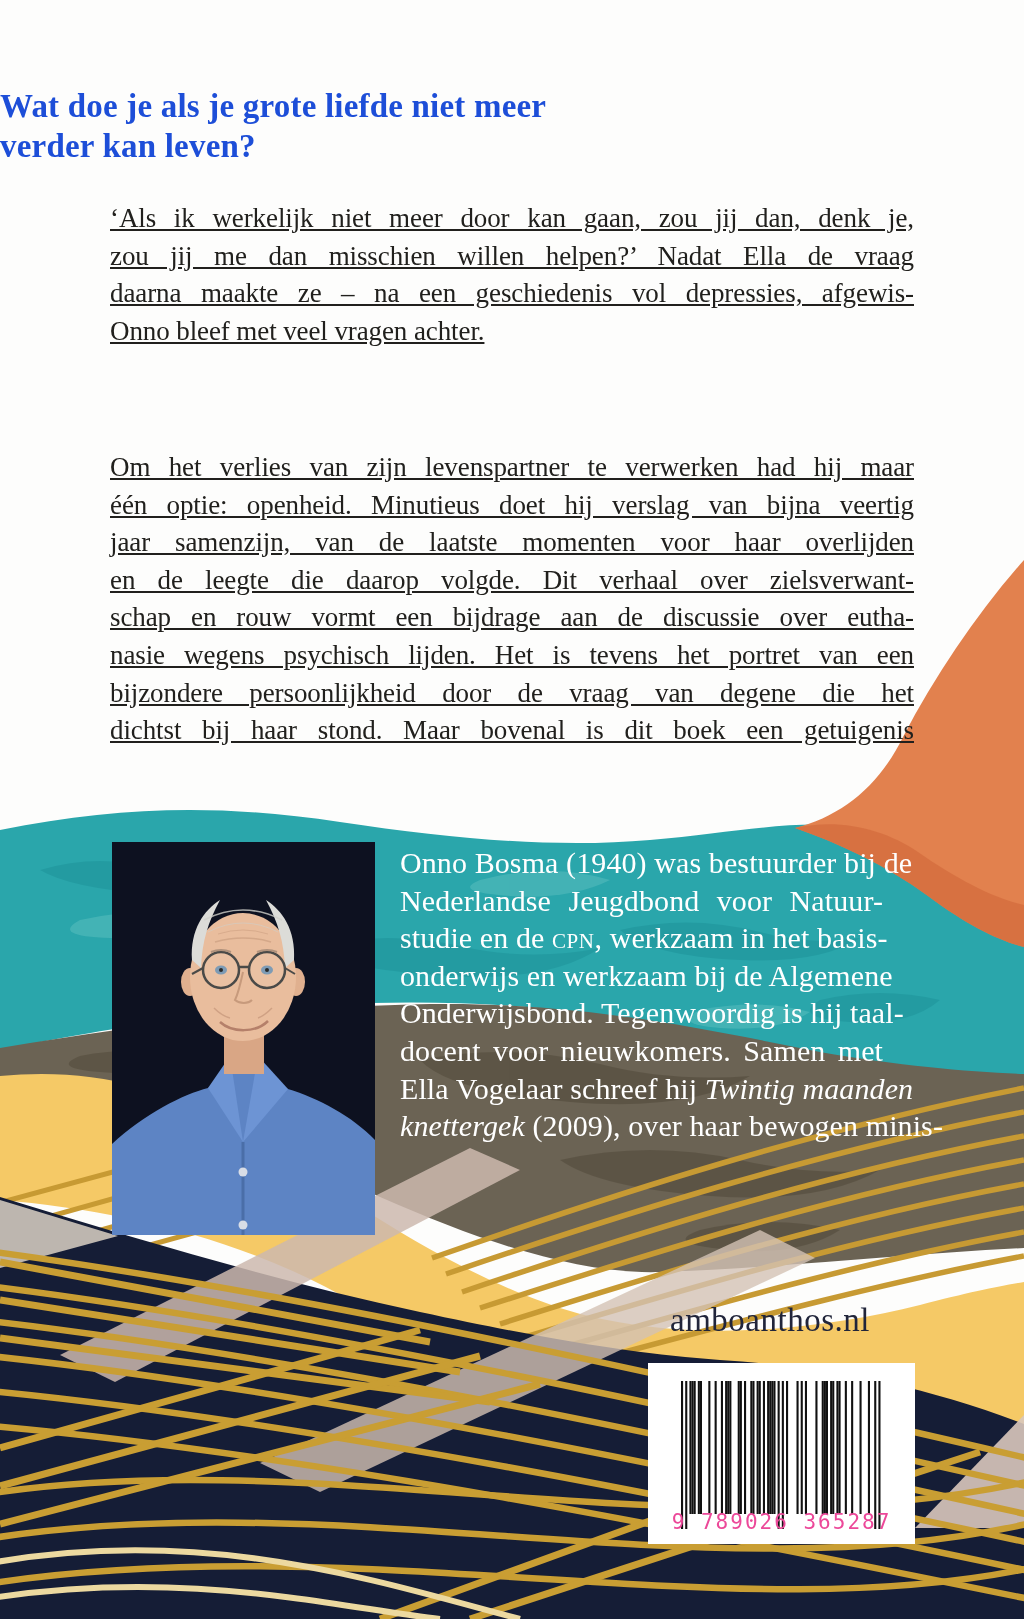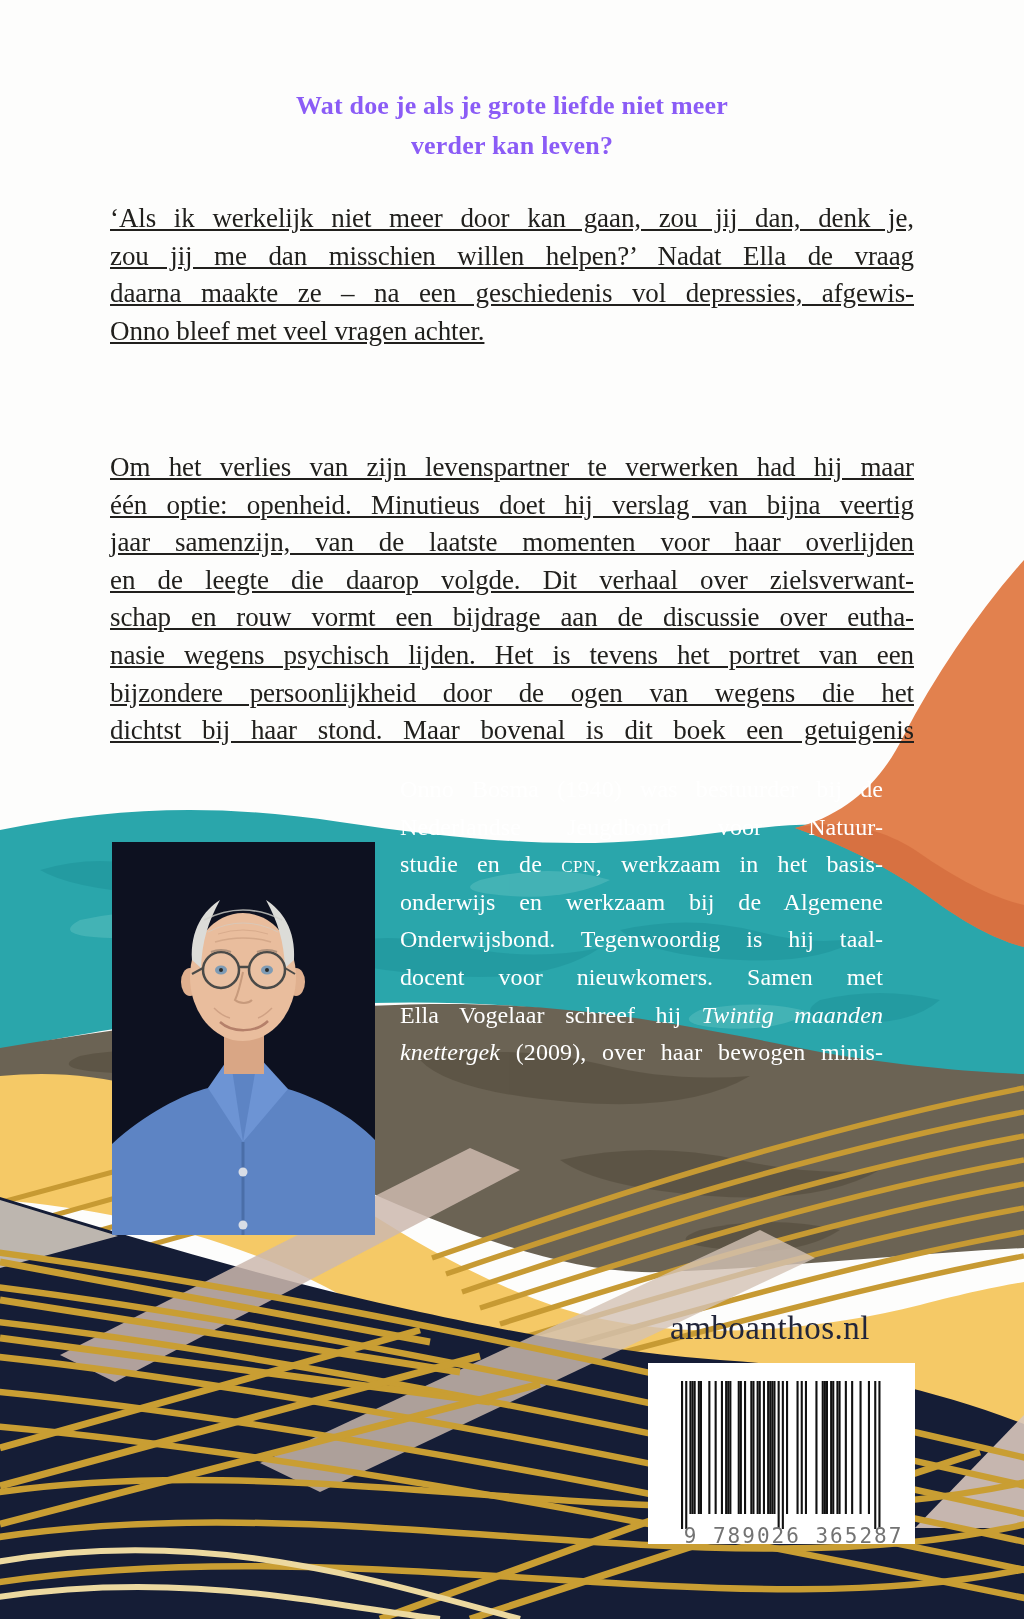--- a/index.html
+++ b/index.html
@@ -1,40 +1,40 @@
 <!DOCTYPE html>
 <html><head>
 <meta charset="utf-8">
 <style>
   html,body{margin:0;padding:0;background:#888;}
   .cover{position:relative;width:1024px;height:1619px;background:#fdfdfc;overflow:hidden;
          font-family:"Liberation Serif",serif;}
   .bg{position:absolute;inset:0;z-index:0;}
-  .headline{position:absolute;top:86px;left:0;width:1024px;text-align:center;z-index:3;
-            font-weight:bold;font-size:26px;line-height:40px;color:#8b5cf6;letter-spacing:.2px;}
+  .headline{position:absolute;top:86px;left:0;width:1024px;text-align:left;z-index:3;
+            font-weight:bold;font-size:33px;line-height:40px;color:#1d4ed8;letter-spacing:.2px;}
   .para{position:absolute;left:110px;width:804px;z-index:3;color:#21201d;
         font-size:27px;line-height:37.6px;letter-spacing:-0.1px;text-decoration:underline;}
   .p1{top:200px;}
   .p2{top:449px;}
   .jline{text-align:justify;text-align-last:justify;white-space:nowrap;}
   .jlast{text-align-last:left;}
-  .bio{position:absolute;left:400px;top:771px;width:483px;z-index:3;color:#ffffff;
-       font-size:24px;line-height:37.6px;letter-spacing:.1px;font-family:Liberation Serif, serif;}
+  .bio{position:absolute;left:400px;top:844px;width:483px;z-index:3;color:#ffffff;
+       font-size:30px;line-height:37.6px;letter-spacing:.1px;font-family:Liberation Serif, serif;}
   .bio .jline{letter-spacing:.1px;}
   .it{font-style:italic;}
   .sc{font-variant:small-caps;letter-spacing:.5px;}
   .photo{position:absolute;left:112px;top:842px;z-index:3;display:block;}
   .site{position:absolute;left:620px;top:1302px;width:300px;z-index:3;text-align:center;
-        font-size:33px;color:#21253a;letter-spacing:.5px;margin-top:8px;}
+        font-size:33px;color:#21253a;letter-spacing:.5px;}
   .barcode-panel{position:absolute;left:648px;top:1363px;width:267px;height:181px;
                  background:#ffffff;z-index:4;}
   .barcode-bars{position:absolute;left:33px;top:18px;}
-  .barcode-digits{position:absolute;left:12px;top:147px;width:100%;text-align:center;
-                  font-family:"DejaVu Sans Mono",monospace;font-size:21px;color:#737373;
-                  letter-spacing:2px;white-space:pre;margin-top:14px;}
+  .barcode-digits{position:absolute;left:0;top:147px;width:100%;text-align:center;
+                  font-family:"DejaVu Sans Mono",monospace;font-size:21px;color:#ec4899;
+                  letter-spacing:2px;white-space:pre;}
 </style>
 </head>
 <body>
 
 <div class="cover">
 
   <svg class="bg" width="1024" height="1619" viewBox="0 0 1024 1619">
     <rect x="0" y="0" width="1024" height="1619" fill="#fdfdfc"></rect>
 
     <path fill="#2aa6ab" d="M0,830 C120,806 220,804 340,822 C460,840 560,848 650,840 C740,832 800,818 860,828 C920,838 980,850 1024,858 L1024,1080 C900,1076 800,1054 640,1022 C480,992 300,1000 160,1022 C90,1032 40,1042 0,1050 Z"></path>
@@ -129,21 +129,21 @@
     <div class="jline jlast">Onno bleef met veel vragen achter.</div>
   </div>
 
   <div class="para p2">
     <div class="jline">Om het verlies van zijn levenspartner te verwerken had hij maar</div>
     <div class="jline">één optie: openheid. Minutieus doet hij verslag van bijna veertig</div>
     <div class="jline">jaar samenzijn, van de laatste momenten voor haar overlijden</div>
     <div class="jline">en de leegte die daarop volgde. Dit verhaal over zielsverwant-</div>
     <div class="jline">schap en rouw vormt een bijdrage aan de discussie over eutha-</div>
     <div class="jline">nasie wegens psychisch lijden. Het is tevens het portret van een</div>
-    <div class="jline">bijzondere persoonlijkheid door de ogen van wegens die het</div>
+    <div class="jline">bijzondere persoonlijkheid door de vraag van degene die het</div>
     <div class="jline">dichtst bij haar stond. Maar bovenal is dit boek een getuigenis</div>
   </div>
 
   <svg class="photo" width="263" height="393" viewBox="0 0 263 393">
     <rect x="0" y="0" width="263" height="393" fill="#0d1120"></rect>
     <g>
       <path d="M0,393 L0,302 C32,272 72,252 96,246 C106,241 114,228 118,214 L146,214 C150,228 160,241 176,247 C206,256 240,274 263,298 L263,393 Z" fill="#5d84c4"></path>
       <path d="M96,246 L131,300 L118,214 Z" fill="#6d94d4"></path>
       <path d="M176,247 L131,300 L146,214 Z" fill="#6d94d4"></path>
       <path d="M131,300 L131,393" stroke="#4a6ea8" stroke-width="3"></path>

